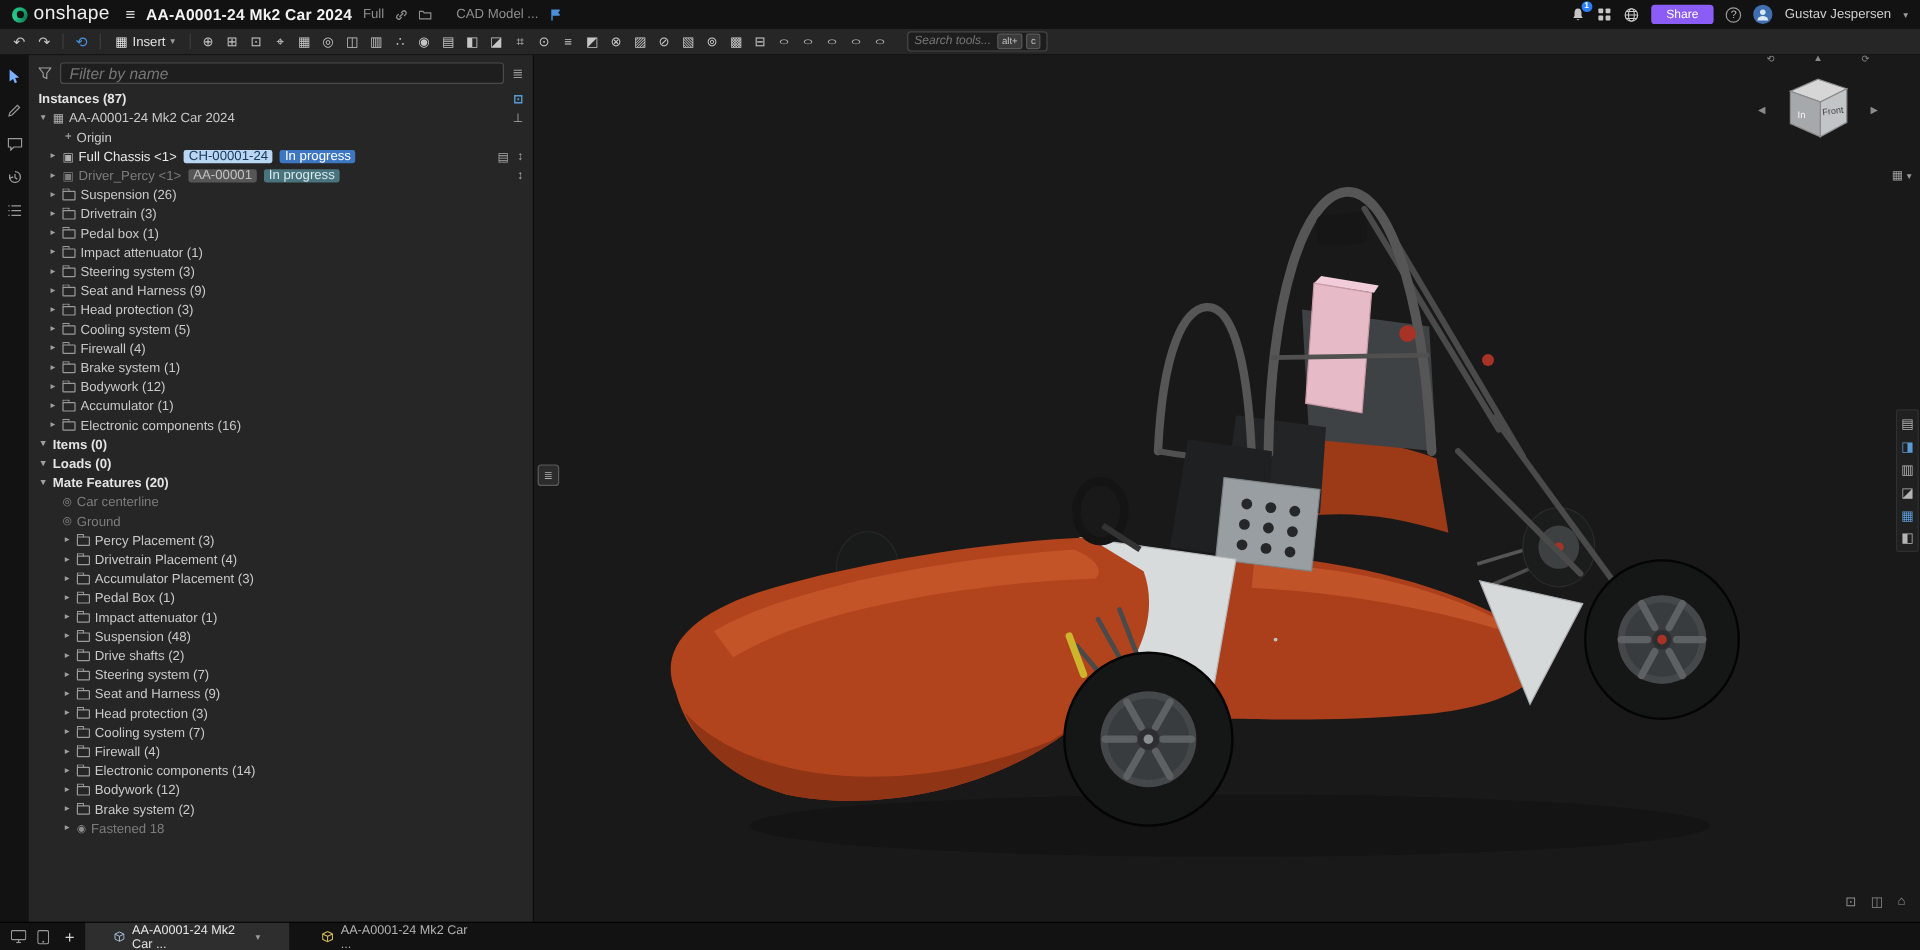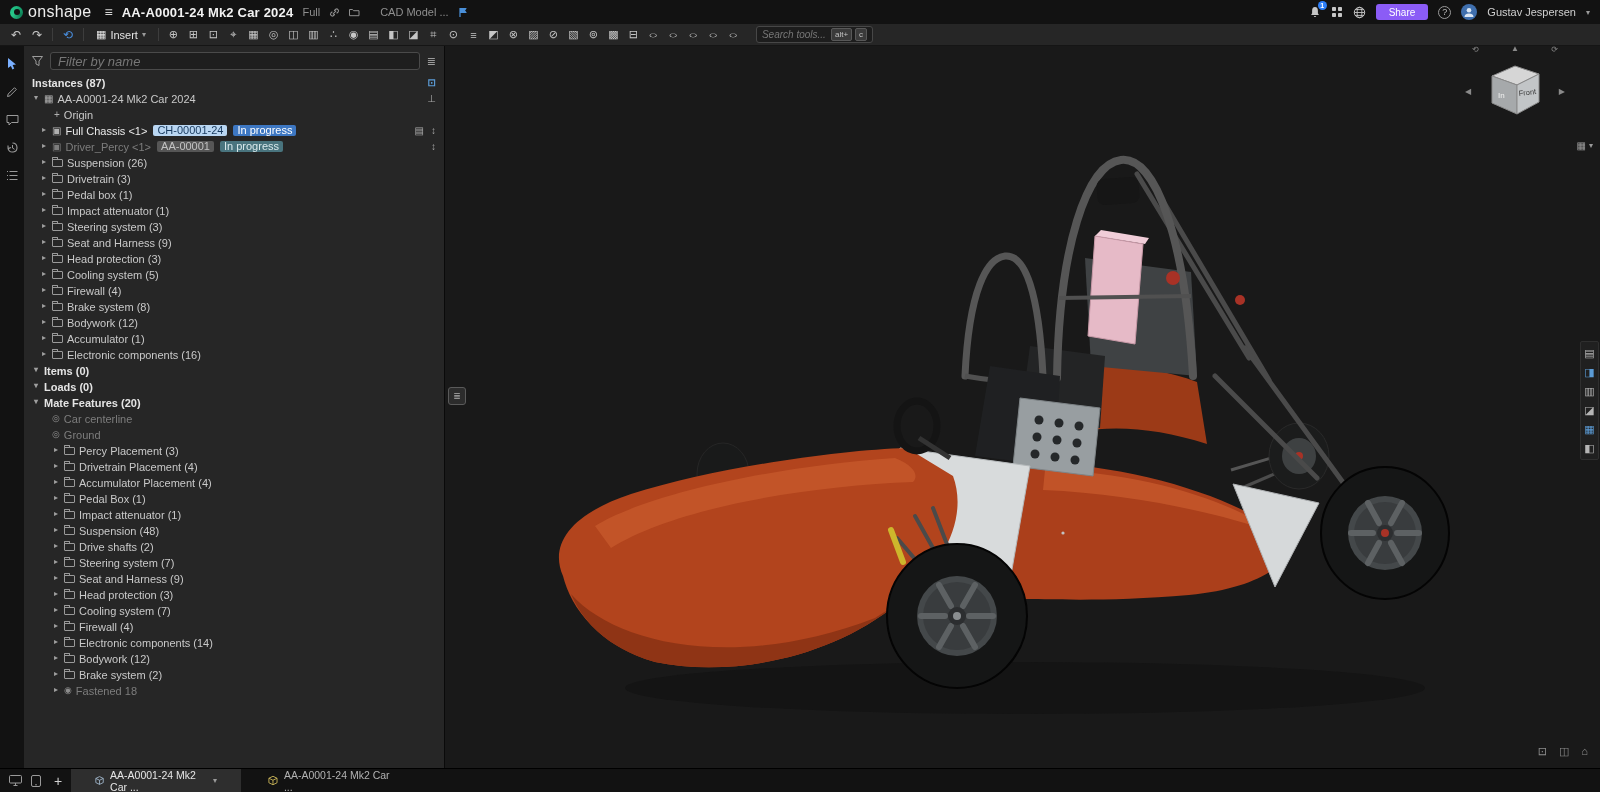--- a/index.html
+++ b/index.html
@@ -415,21 +415,21 @@
             <span class="lbl">Cooling system (5)</span>
           </div>
           <div class="tree-row" style="padding-left: 16px;">
             <span class="chev">▸</span>
             <span class="folder-ico"></span>
             <span class="lbl">Firewall (4)</span>
           </div>
           <div class="tree-row" style="padding-left: 16px;">
             <span class="chev">▸</span>
             <span class="folder-ico"></span>
-            <span class="lbl">Brake system (8)</span>
+            <span class="lbl">Brake system (1)</span>
           </div>
           <div class="tree-row" style="padding-left: 16px;">
             <span class="chev">▸</span>
             <span class="folder-ico"></span>
             <span class="lbl">Bodywork (12)</span>
           </div>
           <div class="tree-row" style="padding-left: 16px;">
             <span class="chev">▸</span>
             <span class="folder-ico"></span>
             <span class="lbl">Accumulator (1)</span>
@@ -469,21 +469,21 @@
             <span class="lbl">Percy Placement (3)</span>
           </div>
           <div class="tree-row" style="padding-left: 28px;">
             <span class="chev">▸</span>
             <span class="folder-ico"></span>
             <span class="lbl">Drivetrain Placement (4)</span>
           </div>
           <div class="tree-row" style="padding-left: 28px;">
             <span class="chev">▸</span>
             <span class="folder-ico"></span>
-            <span class="lbl">Accumulator Placement (4)</span>
+            <span class="lbl">Accumulator Placement (3)</span>
           </div>
           <div class="tree-row" style="padding-left: 28px;">
             <span class="chev">▸</span>
             <span class="folder-ico"></span>
             <span class="lbl">Pedal Box (1)</span>
           </div>
           <div class="tree-row" style="padding-left: 28px;">
             <span class="chev">▸</span>
             <span class="folder-ico"></span>
             <span class="lbl">Impact attenuator (1)</span>

